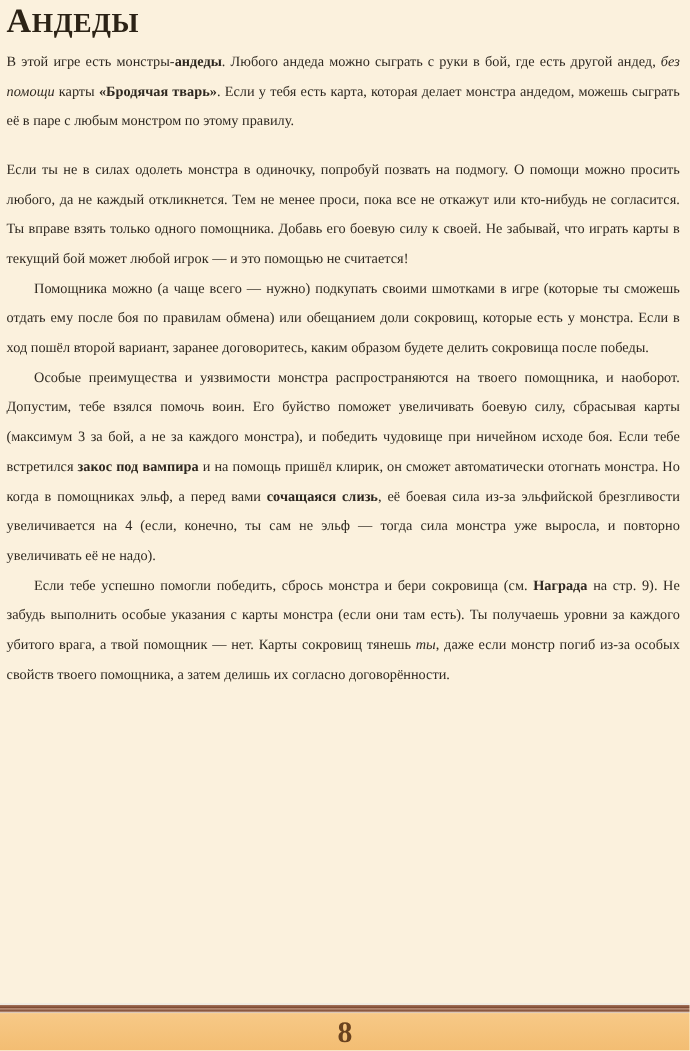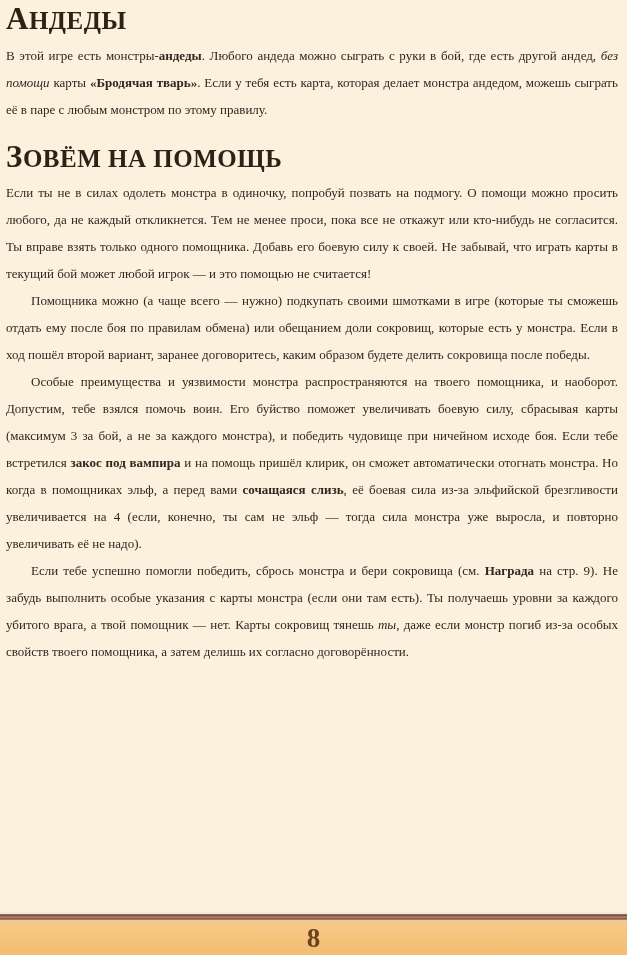--- a/index.html
+++ b/index.html
@@ -55,21 +55,20 @@
 
 <div class="page">
   <main class="content">
 
     <section class="sec-undead">
       <h1 class="heading">АНДЕДЫ</h1>
       <p class="par"><span>В этой игре есть монстры-</span><span class="b">андеды</span><span>. Любого андеда можно сыграть с руки в бой, где есть другой андед, </span><span class="i">без помощи</span><span> карты </span><span class="b">«Бродячая тварь»</span><span>. Если у тебя есть карта, которая делает монстра андедом, можешь сыграть её в паре с любым монстром по этому правилу.</span></p>
     </section>
 
     <section class="sec-help">
-      <h1 class="heading">ЗОВЁМ НА ПОМОЩЬ</h1>
       <p class="par"><span>Если ты не в силах одолеть монстра в одиночку, попробуй позвать на подмогу. О помощи можно просить любого, да не каждый откликнется. Тем не менее проси, пока все не откажут или кто-нибудь не согласится. Ты вправе взять только одного помощника. Добавь его боевую силу к своей. Не забывай, что играть карты в текущий бой может любой игрок — и это помощью не считается!</span></p>
       <p class="par indent"><span>Помощника можно (а чаще всего — нужно) подкупать своими шмотками в игре (которые ты сможешь отдать ему после боя по правилам обмена) или обещанием доли сокровищ, которые есть у монстра. Если в ход пошёл второй вариант, заранее договоритесь, каким образом будете делить сокровища после победы.</span></p>
       <p class="par indent"><span>Особые преимущества и уязвимости монстра распространяются на твоего помощника, и наоборот. Допустим, тебе взялся помочь воин. Его буйство поможет увеличивать боевую силу, сбрасывая карты (максимум 3 за бой, а не за каждого монстра), и победить чудовище при ничейном исходе боя. Если тебе встретился </span><span class="b">закос под вампира</span><span> и на помощь пришёл клирик, он сможет автоматически отогнать монстра. Но когда в помощниках эльф, а перед вами </span><span class="b">сочащаяся слизь</span><span>, её боевая сила из-за эльфийской брезгливости увеличивается на 4 (если, конечно, ты сам не эльф — тогда сила монстра уже выросла, и повторно увеличивать её не надо).</span></p>
       <p class="par indent"><span>Если тебе успешно помогли победить, сбрось монстра и бери сокровища (см. </span><span class="b">Награда</span><span> на стр. 9). Не забудь выполнить особые указания с карты монстра (если они там есть). Ты получаешь уровни за каждого убитого врага, а твой помощник — нет. Карты сокровищ тянешь </span><span class="i">ты</span><span>, даже если монстр погиб из-за особых свойств твоего помощника, а затем делишь их согласно договорённости.</span></p>
     </section>
 
   </main>
 
   <footer class="footer">
     <div class="footer-divider"></div>

